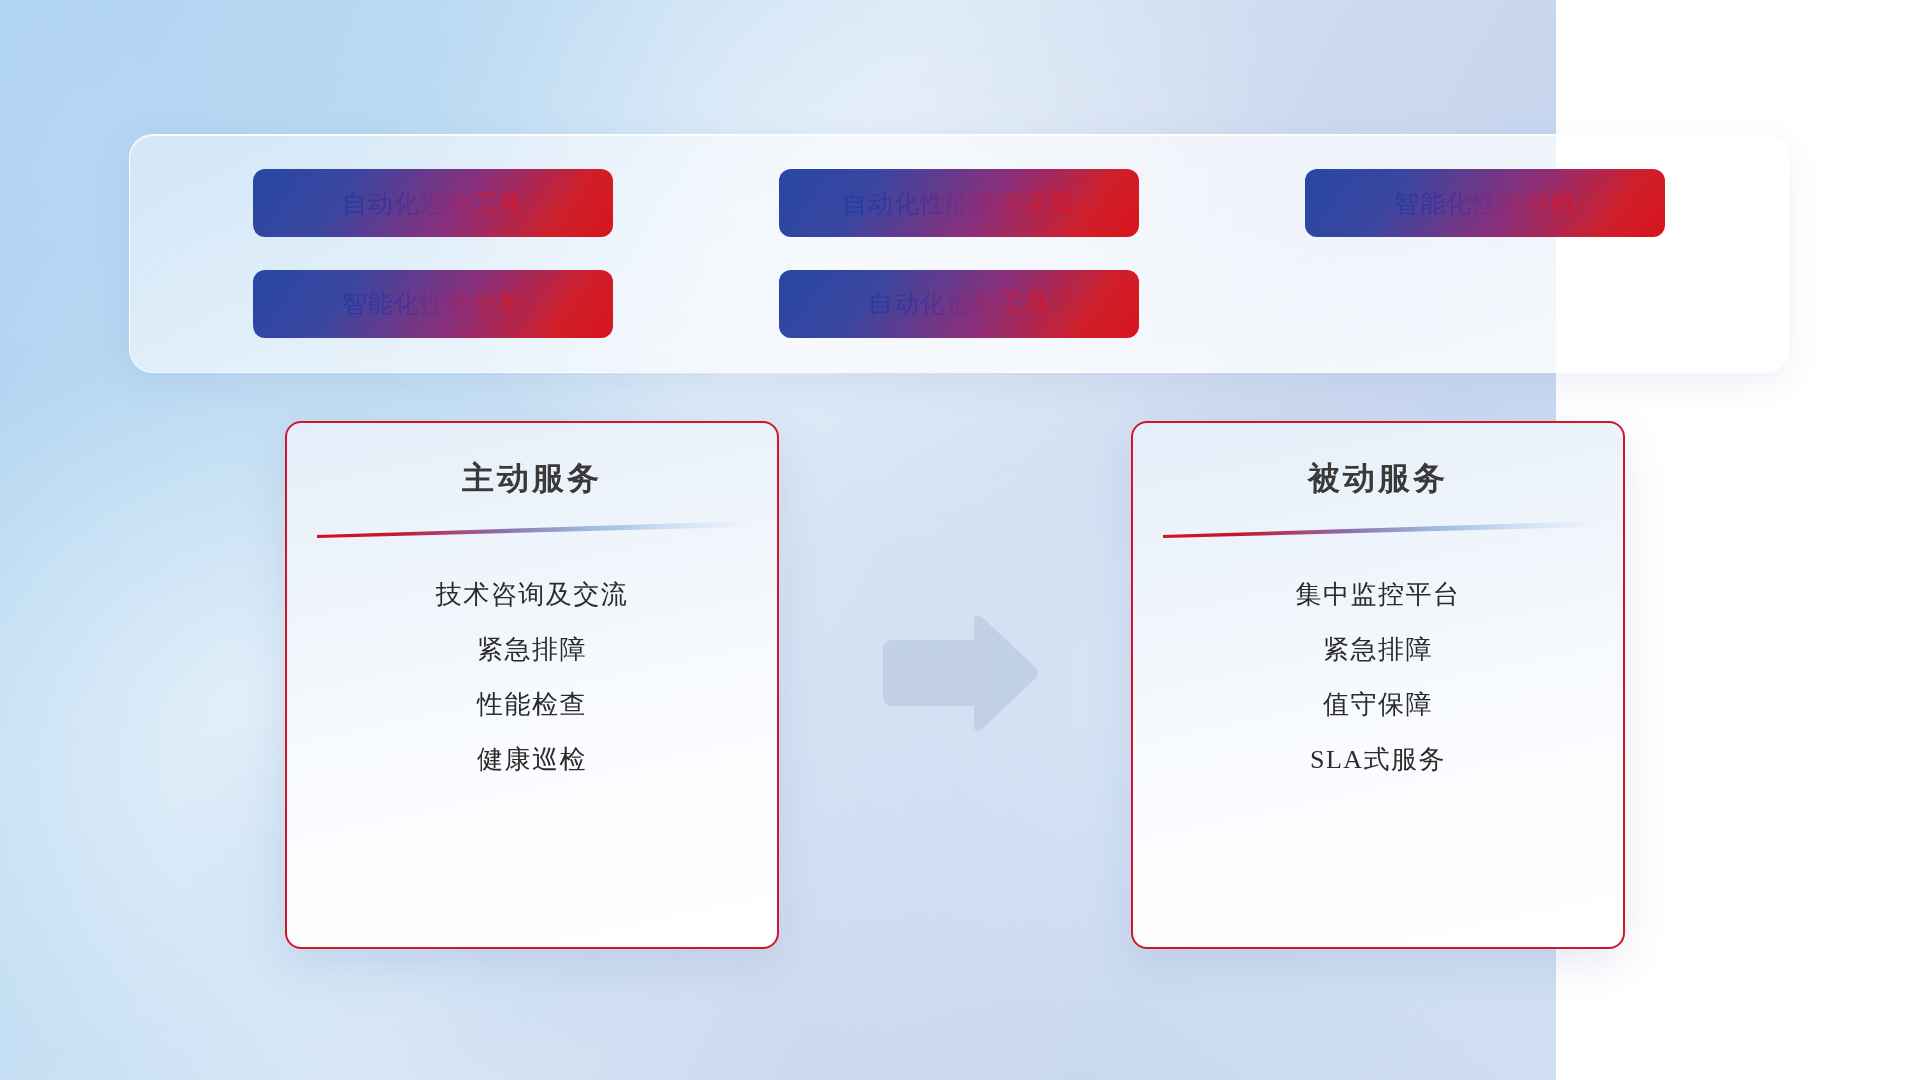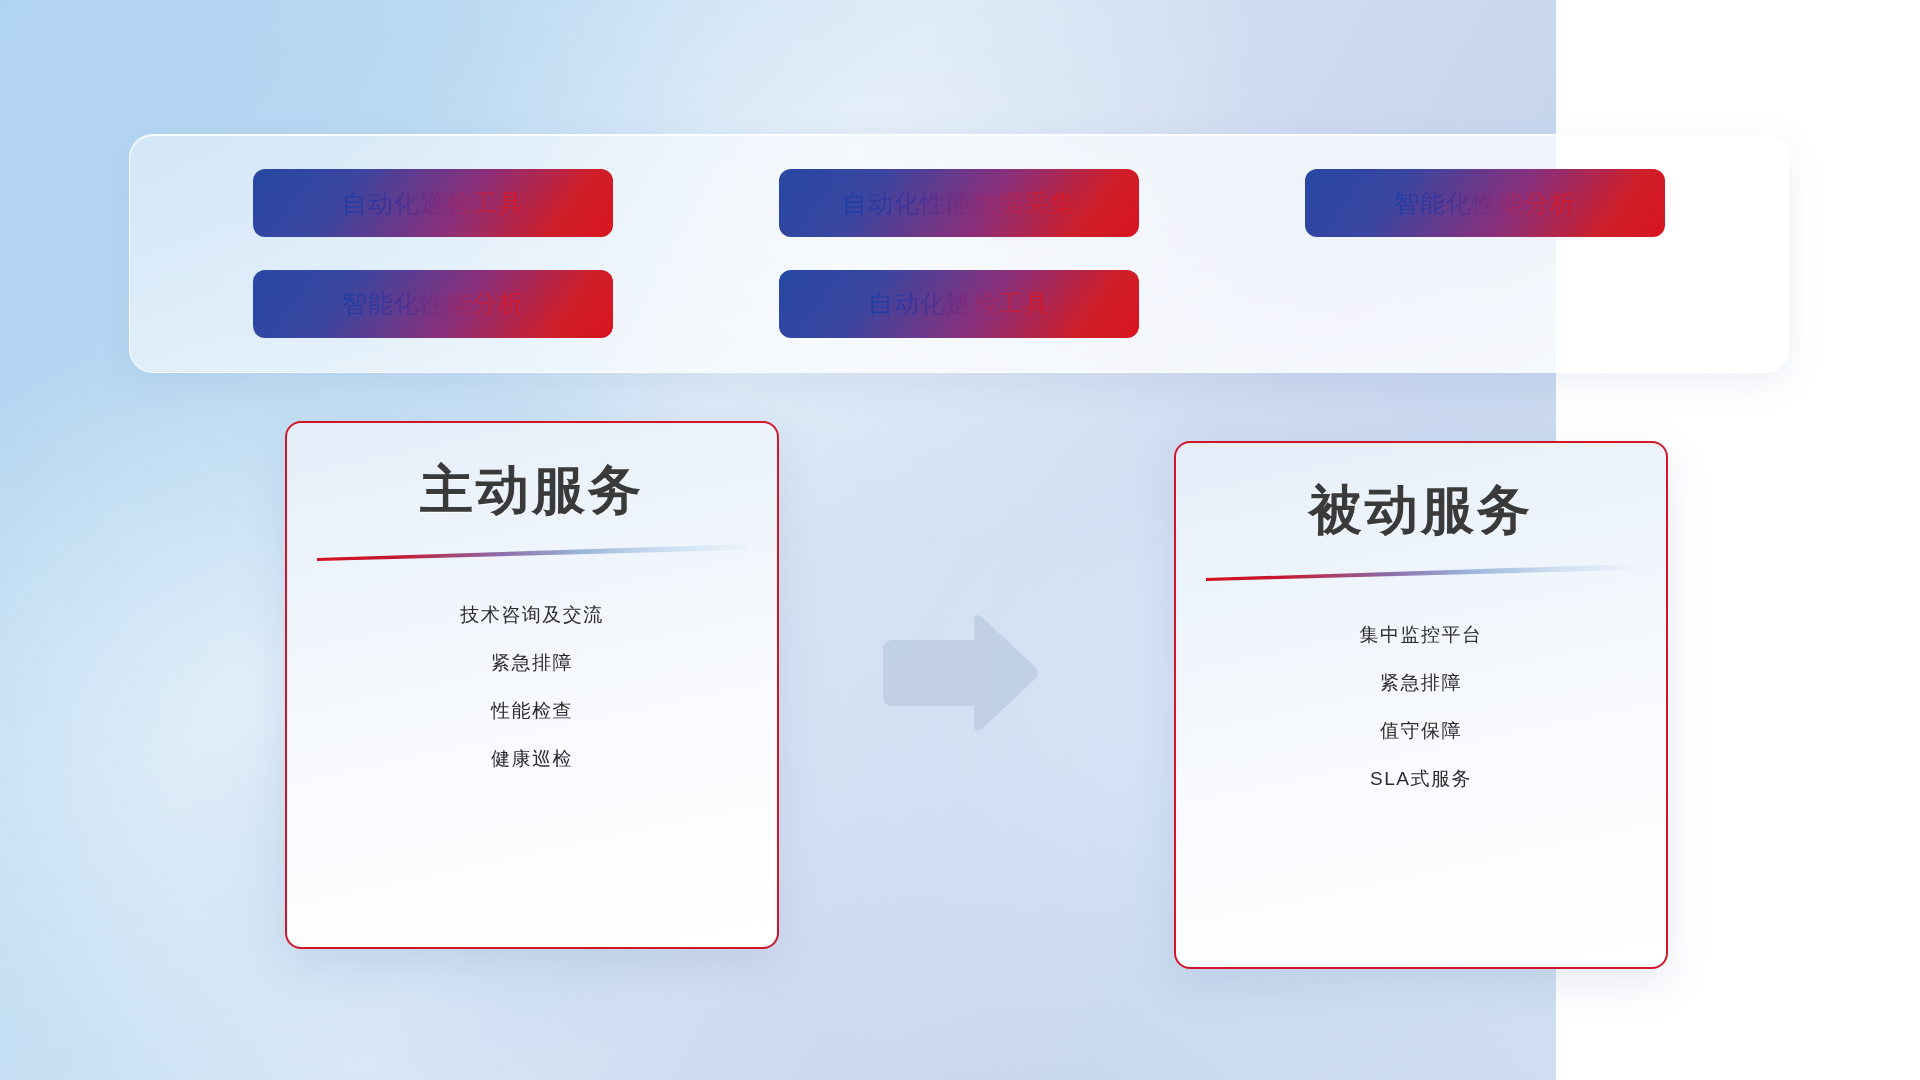--- a/index.html
+++ b/index.html
@@ -8,20 +8,21 @@
     font-family:"Liberation Sans","DejaVu Sans",sans-serif;
   }
   #stage {
     position:relative; width:1556px; height:1080px;
     background:
       radial-gradient(720px 620px at 16% 66%, rgba(255,255,255,0.50) 0%, rgba(255,255,255,0.0) 62%),
       radial-gradient(900px 700px at 78% 64%, rgba(221,236,250,0.65) 0%, rgba(221,236,250,0.0) 66%),
       radial-gradient(640px 520px at 56% 18%, rgba(255,255,255,0.38) 0%, rgba(255,255,255,0.0) 70%),
       radial-gradient(900px 900px at 6% 14%, #b4d6f2 0%, rgba(180,214,242,0.0) 70%),
       linear-gradient(118deg, #a9cfee 0%, #bedcf3 20%, #d8e7f6 44%, #cfdaef 62%, #c6d6ee 78%, #cfdef1 100%);
+    font-family: Liberation Serif, serif;
   }
   #stage::after{
     content:""; position:absolute; inset:0; pointer-events:none;
     background:
       radial-gradient(420px 340px at 30% 78%, rgba(168,200,236,0.40) 0%, rgba(168,200,236,0) 70%),
       radial-gradient(380px 300px at 88% 30%, rgba(198,206,238,0.35) 0%, rgba(198,206,238,0) 72%);
   }
 
   
   .top-panel{
@@ -58,37 +59,37 @@
   .card{
     position:absolute; top:421px; width:494px; height:528px;
     border:2px solid #d2162a; border-radius:16px;
     background:linear-gradient(168deg, #e4eef9 0%, #eef4fb 26%, #f9fbfe 60%, #ffffff 100%);
     box-shadow:0 14px 40px rgba(110,140,185,0.18);
     padding:30px 26px 24px;
     display:flex; flex-direction:column; align-items:center;
     z-index:3;
   }
   .card.left{ left:285px; }
-  .card.right{ left:1174px;margin-top:20px; }
+  .card.right{ left:1131px; }
 
   .card-title{
-    font-size:53px; font-weight:700; color:#3a3a3a;
+    font-size:32px; font-weight:700; color:#3a3a3a;
     letter-spacing:3px; line-height:1.1; margin-top:8px;
     text-shadow:0 1px 0 rgba(255,255,255,0.85);
   }
   .divider-wrap{ width:430px; height:20px; margin-top:22px; position:relative; }
   .divider-wrap svg{ display:block; width:100%; height:100%; }
 
   .items{
     margin-top:30px; width:100%;
     display:flex; flex-direction:column; align-items:center;
     gap:0;
   }
   .item{
-    font-size:19px; color:#2b2b2b; letter-spacing:1.5px;
+    font-size:26px; color:#2b2b2b; letter-spacing:1.5px;
     line-height:1; padding:14px 0 15px; white-space:nowrap;
   }
 
   
   .arrow{
     position:absolute; left:875px; top:612px; width:165px; height:122px; z-index:2;
   }
   .arrow svg{ display:block; width:100%; height:100%; }
 </style>
 </head>

